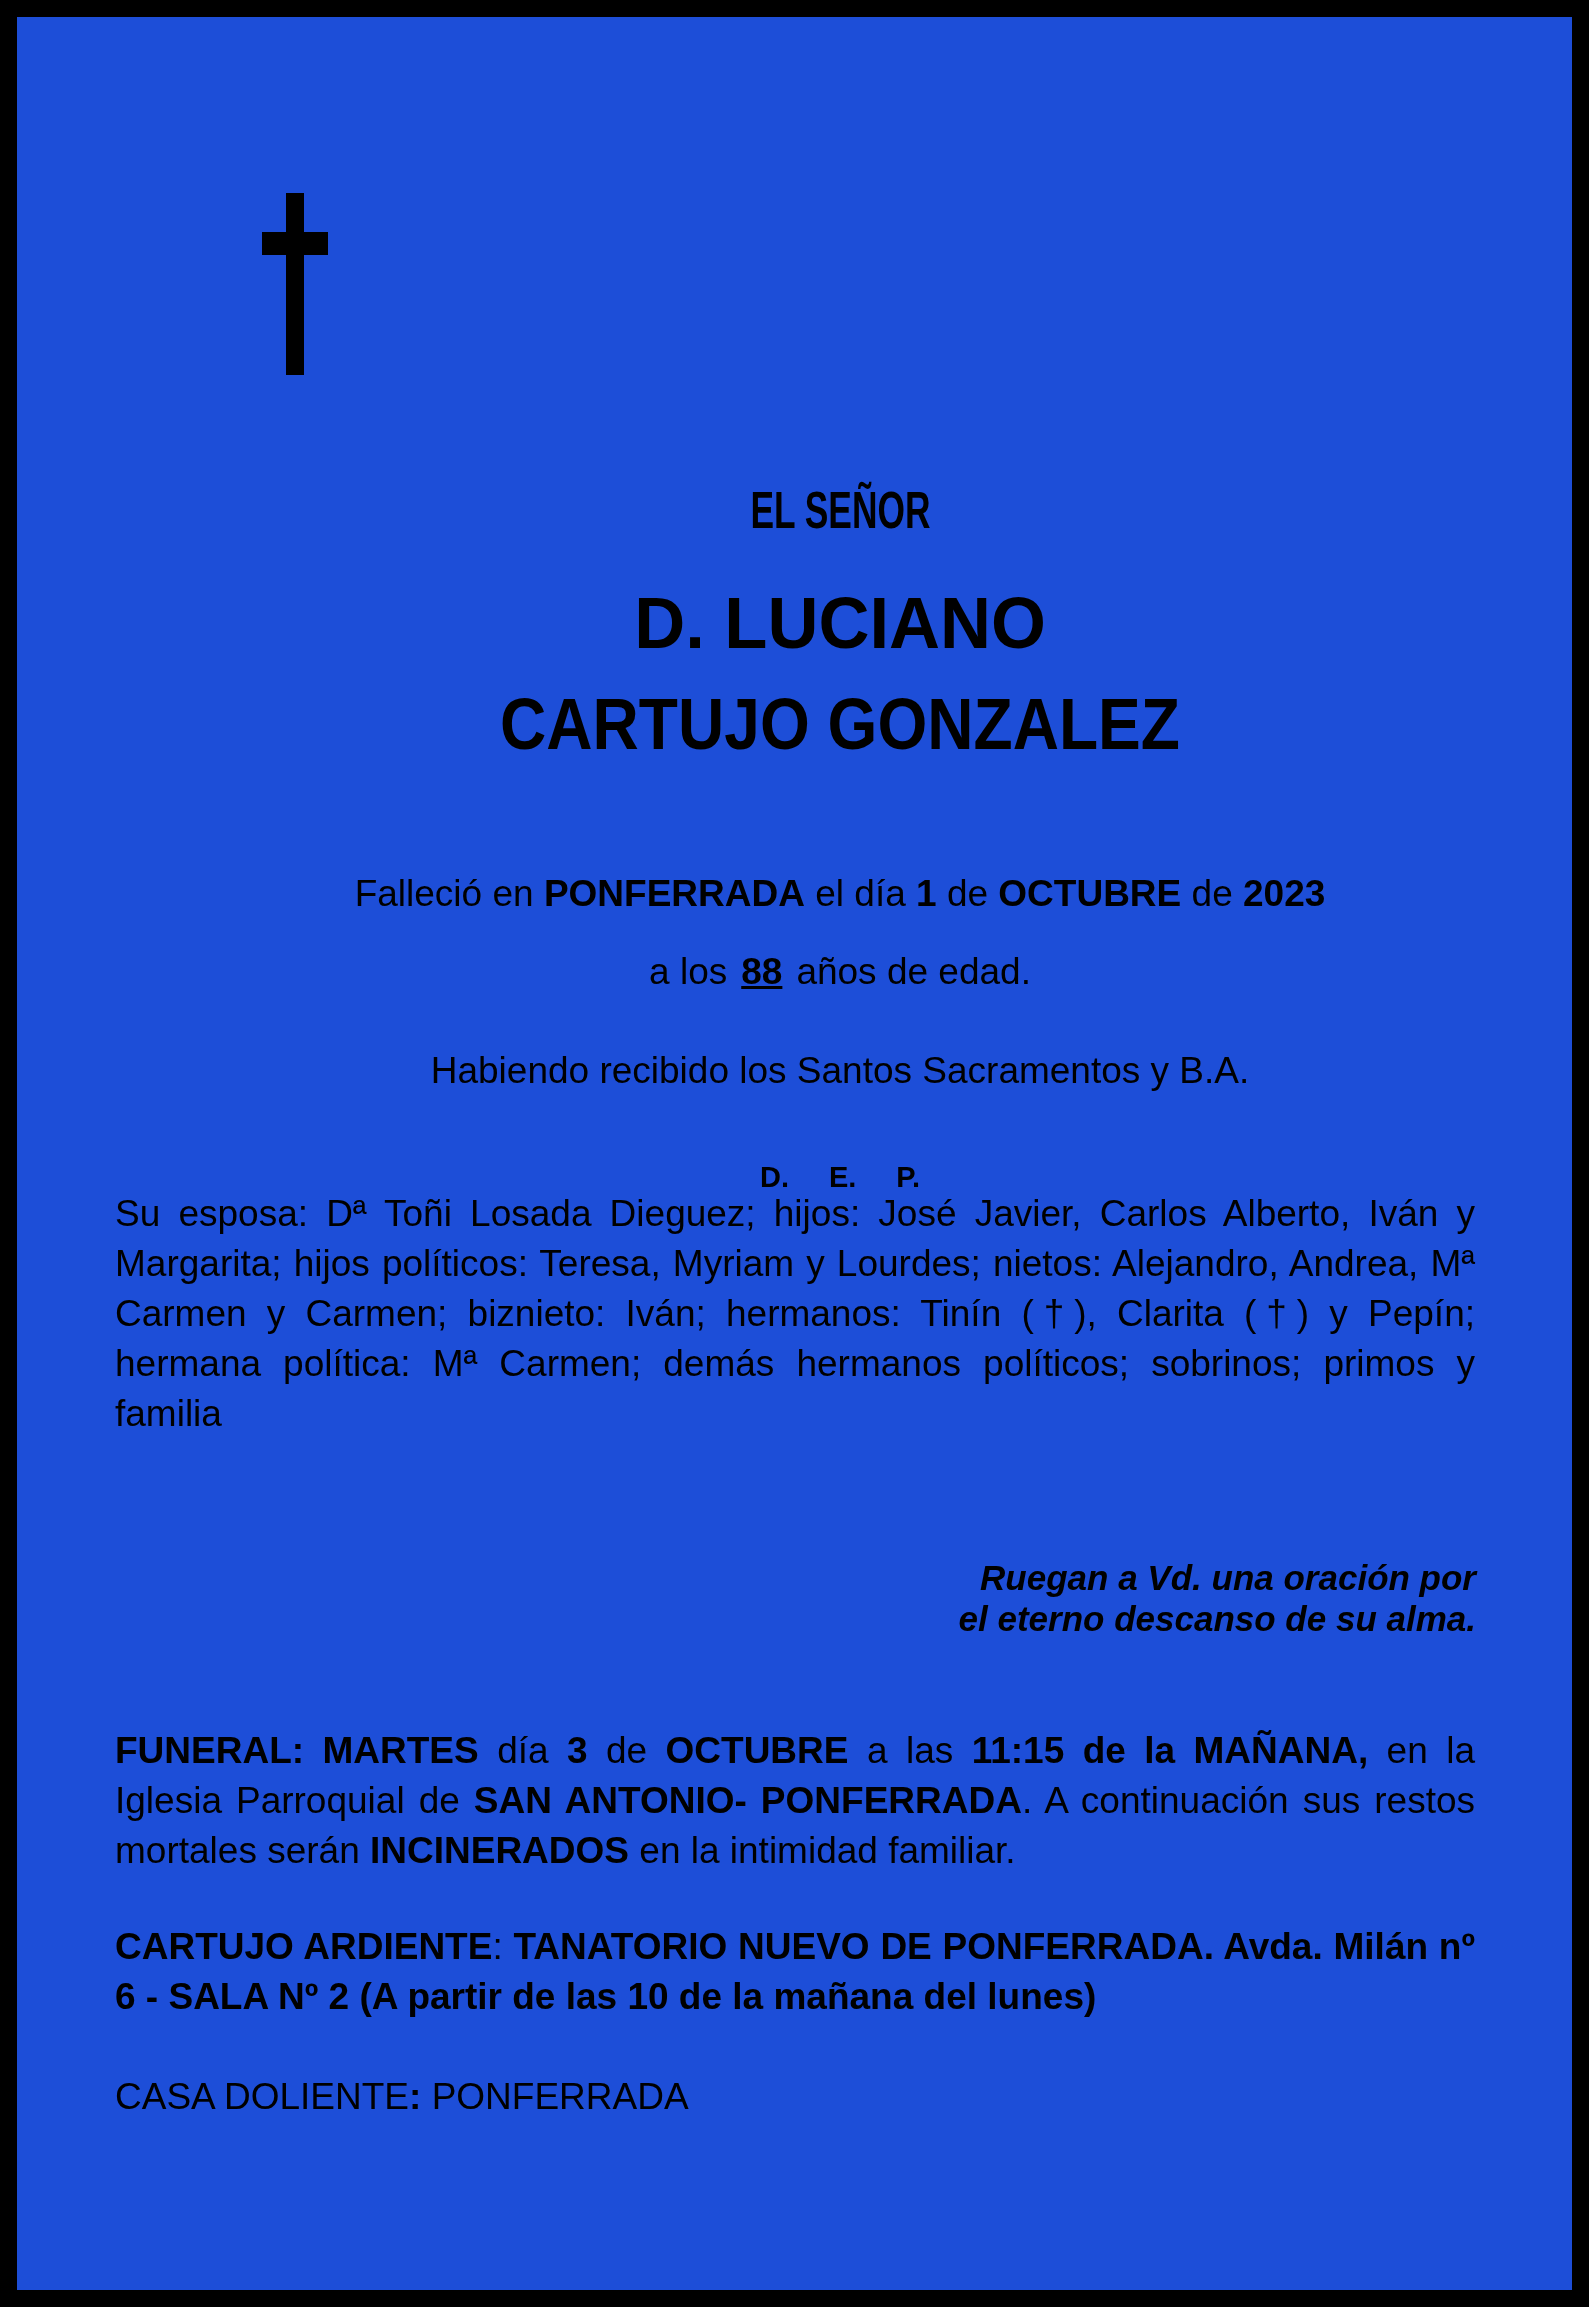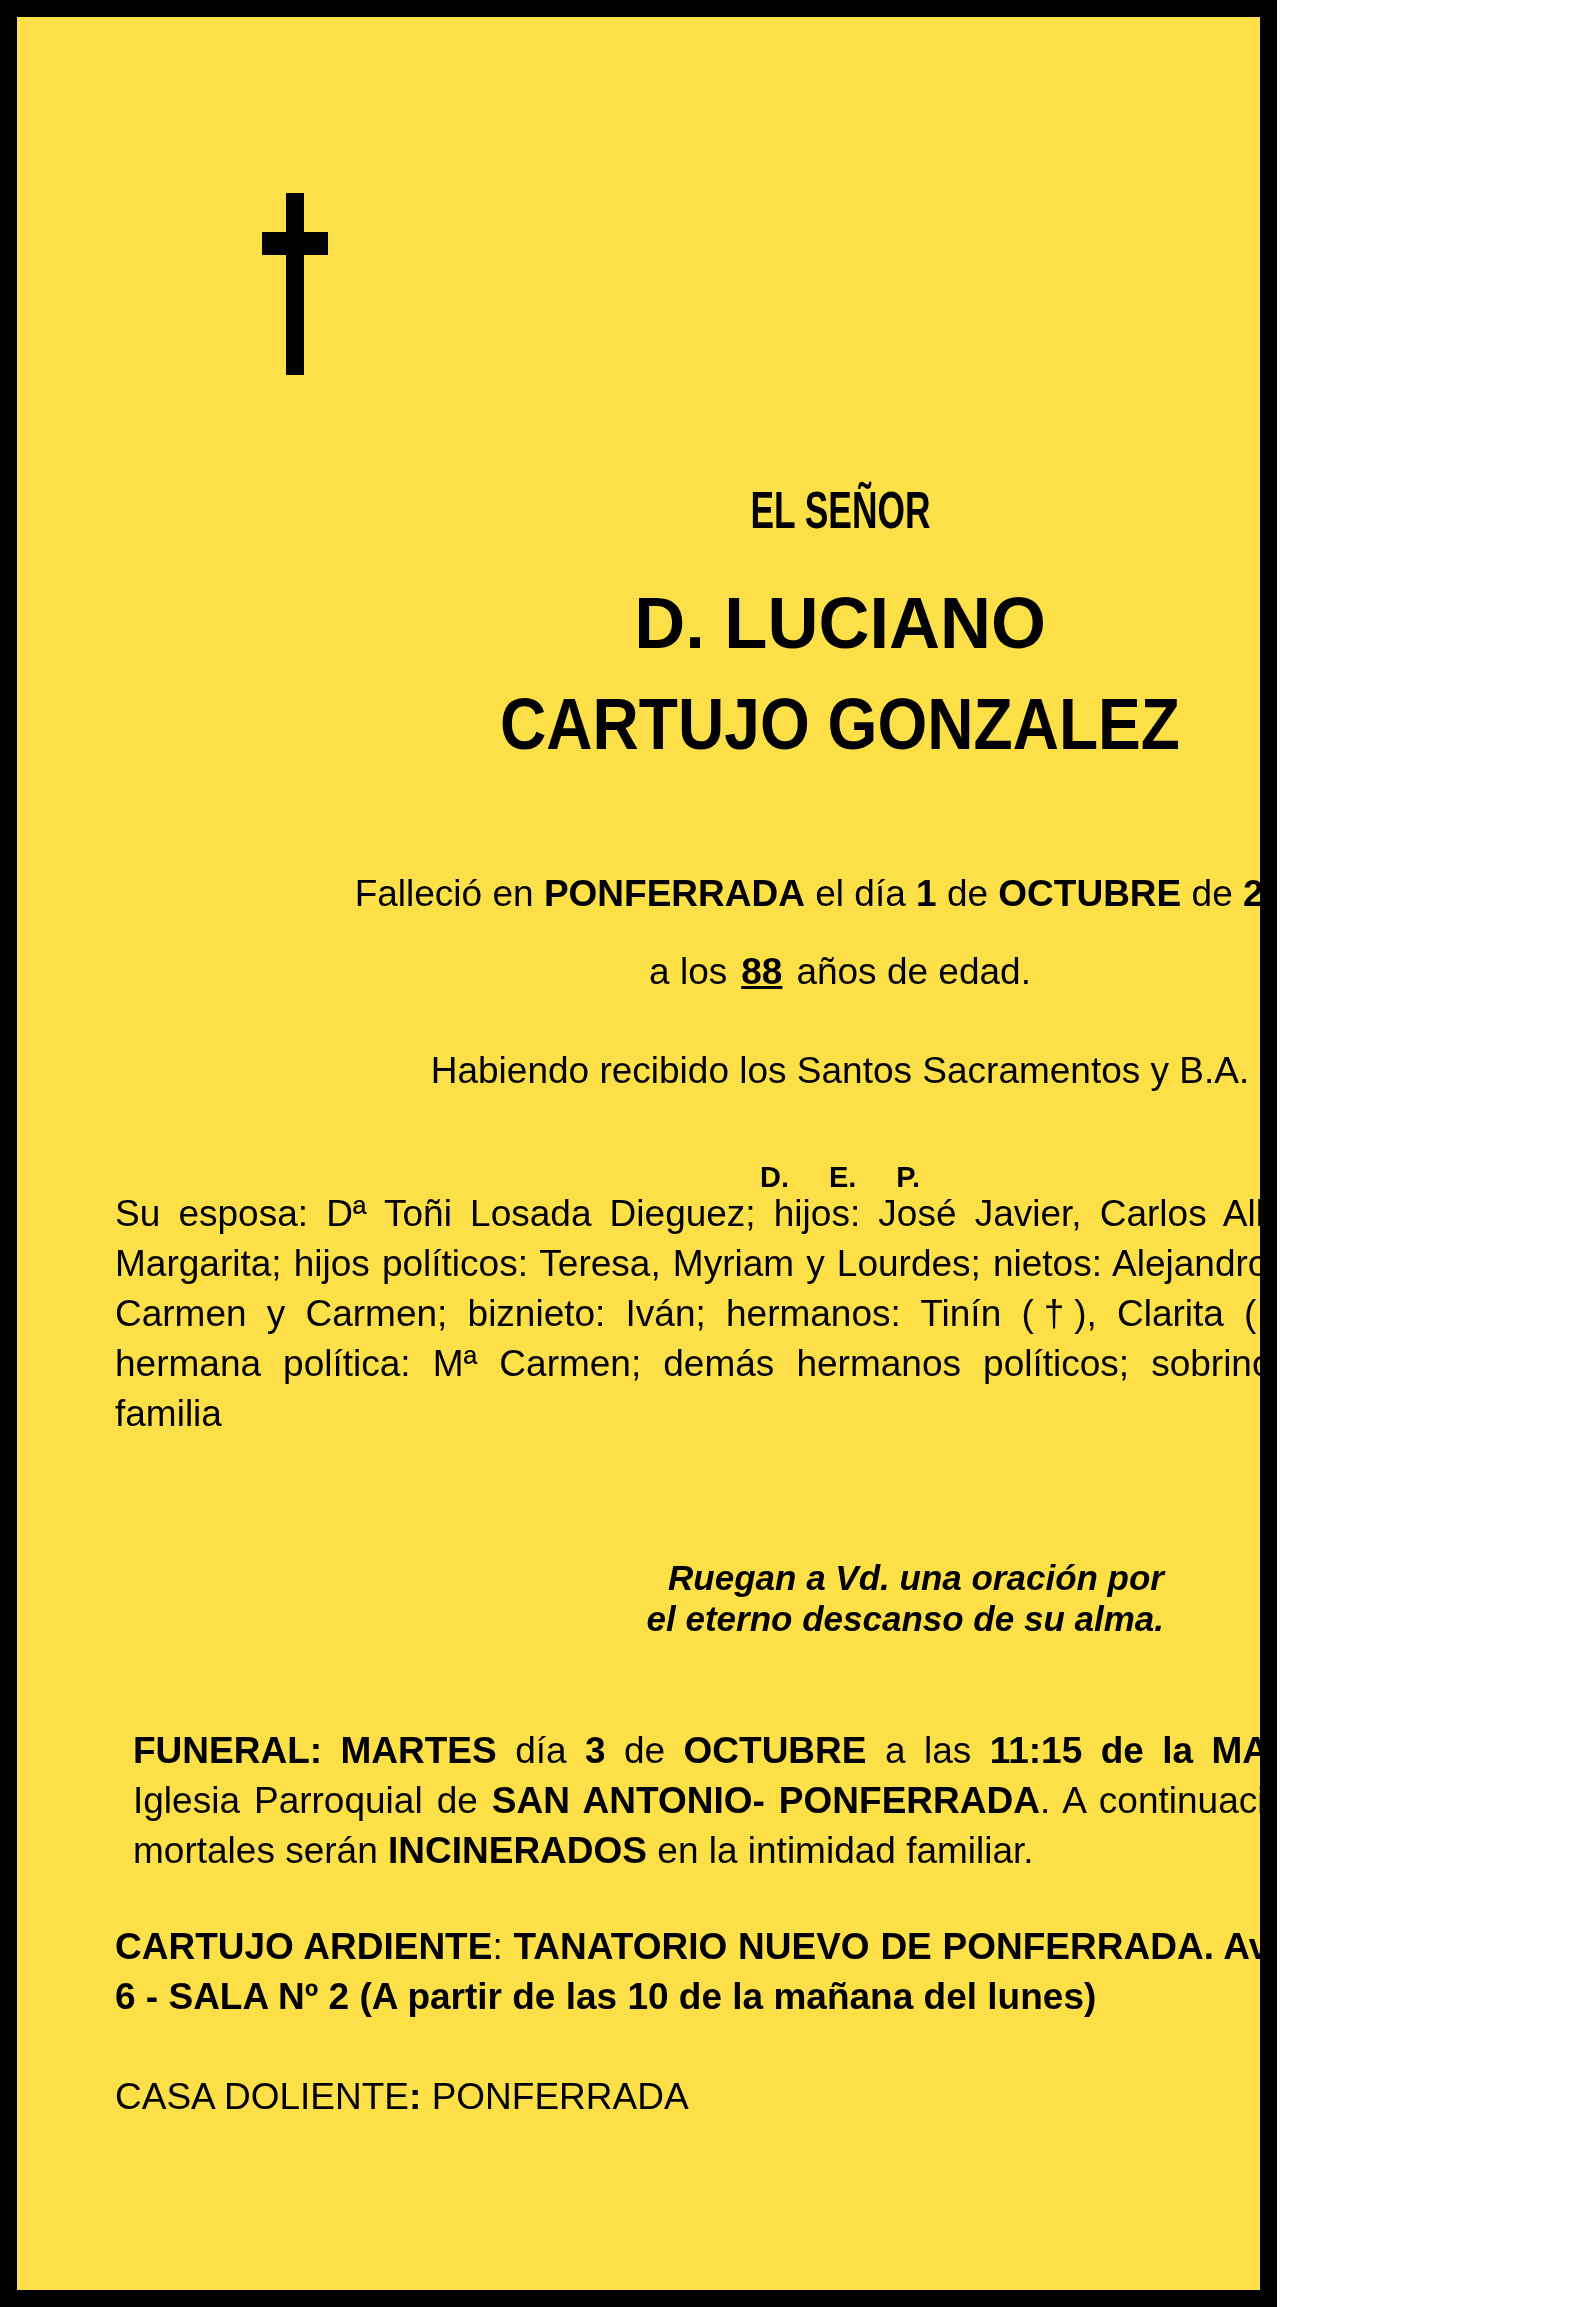--- a/index.html
+++ b/index.html
@@ -1,20 +1,20 @@
 <!DOCTYPE html>
 <html style="font-size:11px"><head>
 <meta charset="utf-8">
 <style>
   html,body{margin:0;padding:0;background:#ffffff;}
   .page{
     position:relative;
-    width:1277px;height:2307px;
+    width:1589px;height:2307px;
     box-sizing:border-box;
-    background:#fde047;
+    background:#1d4ed8;
     border:17.4px solid #000000;
     font-family:"Liberation Sans", sans-serif;
     color:#000000;
     overflow:hidden;
   }
   
   .cross{position:absolute;left:245px;top:176px;width:66px;height:182px;}
   .cross-v{position:absolute;left:24.4px;top:0;width:17.4px;height:182px;background:#000;}
   .cross-h{position:absolute;left:0;top:39px;width:66px;height:23px;background:#000;}
   
@@ -31,21 +31,21 @@
   .death-line{top:852px;}
   .age-line{top:930px;}
   .age-line .age-num{font-weight:700;margin:0 14px;text-decoration:underline;}
   .sacraments-line{top:1029px;}
   .dep-line{top:1139px;font-size:29px;line-height:43px;font-weight:700;}
   .dep-line .gap{margin-right:40px;}
   .para{position:absolute;left:98px;width:1360px;font-size:37px;line-height:50px;text-align:justify;}
   .family-para{top:1172px;}
   .prayer{position:absolute;right:96px;top:1540px;text-align:right;
           font-size:35px;line-height:41px;font-weight:700;font-style:italic;}
-  .funeral-para{top:1709px;margin-left:18px;}
+  .funeral-para{top:1709px;}
   .chapel-para{top:1905px;font-weight:700;}
   .chapel-para .reg{font-weight:400;}
   .casa-line{position:absolute;left:98px;top:2055px;font-size:37px;line-height:50px;}
   .b{font-weight:700;}
 </style>
 </head>
 <body>
 
 <div class="page">
 

